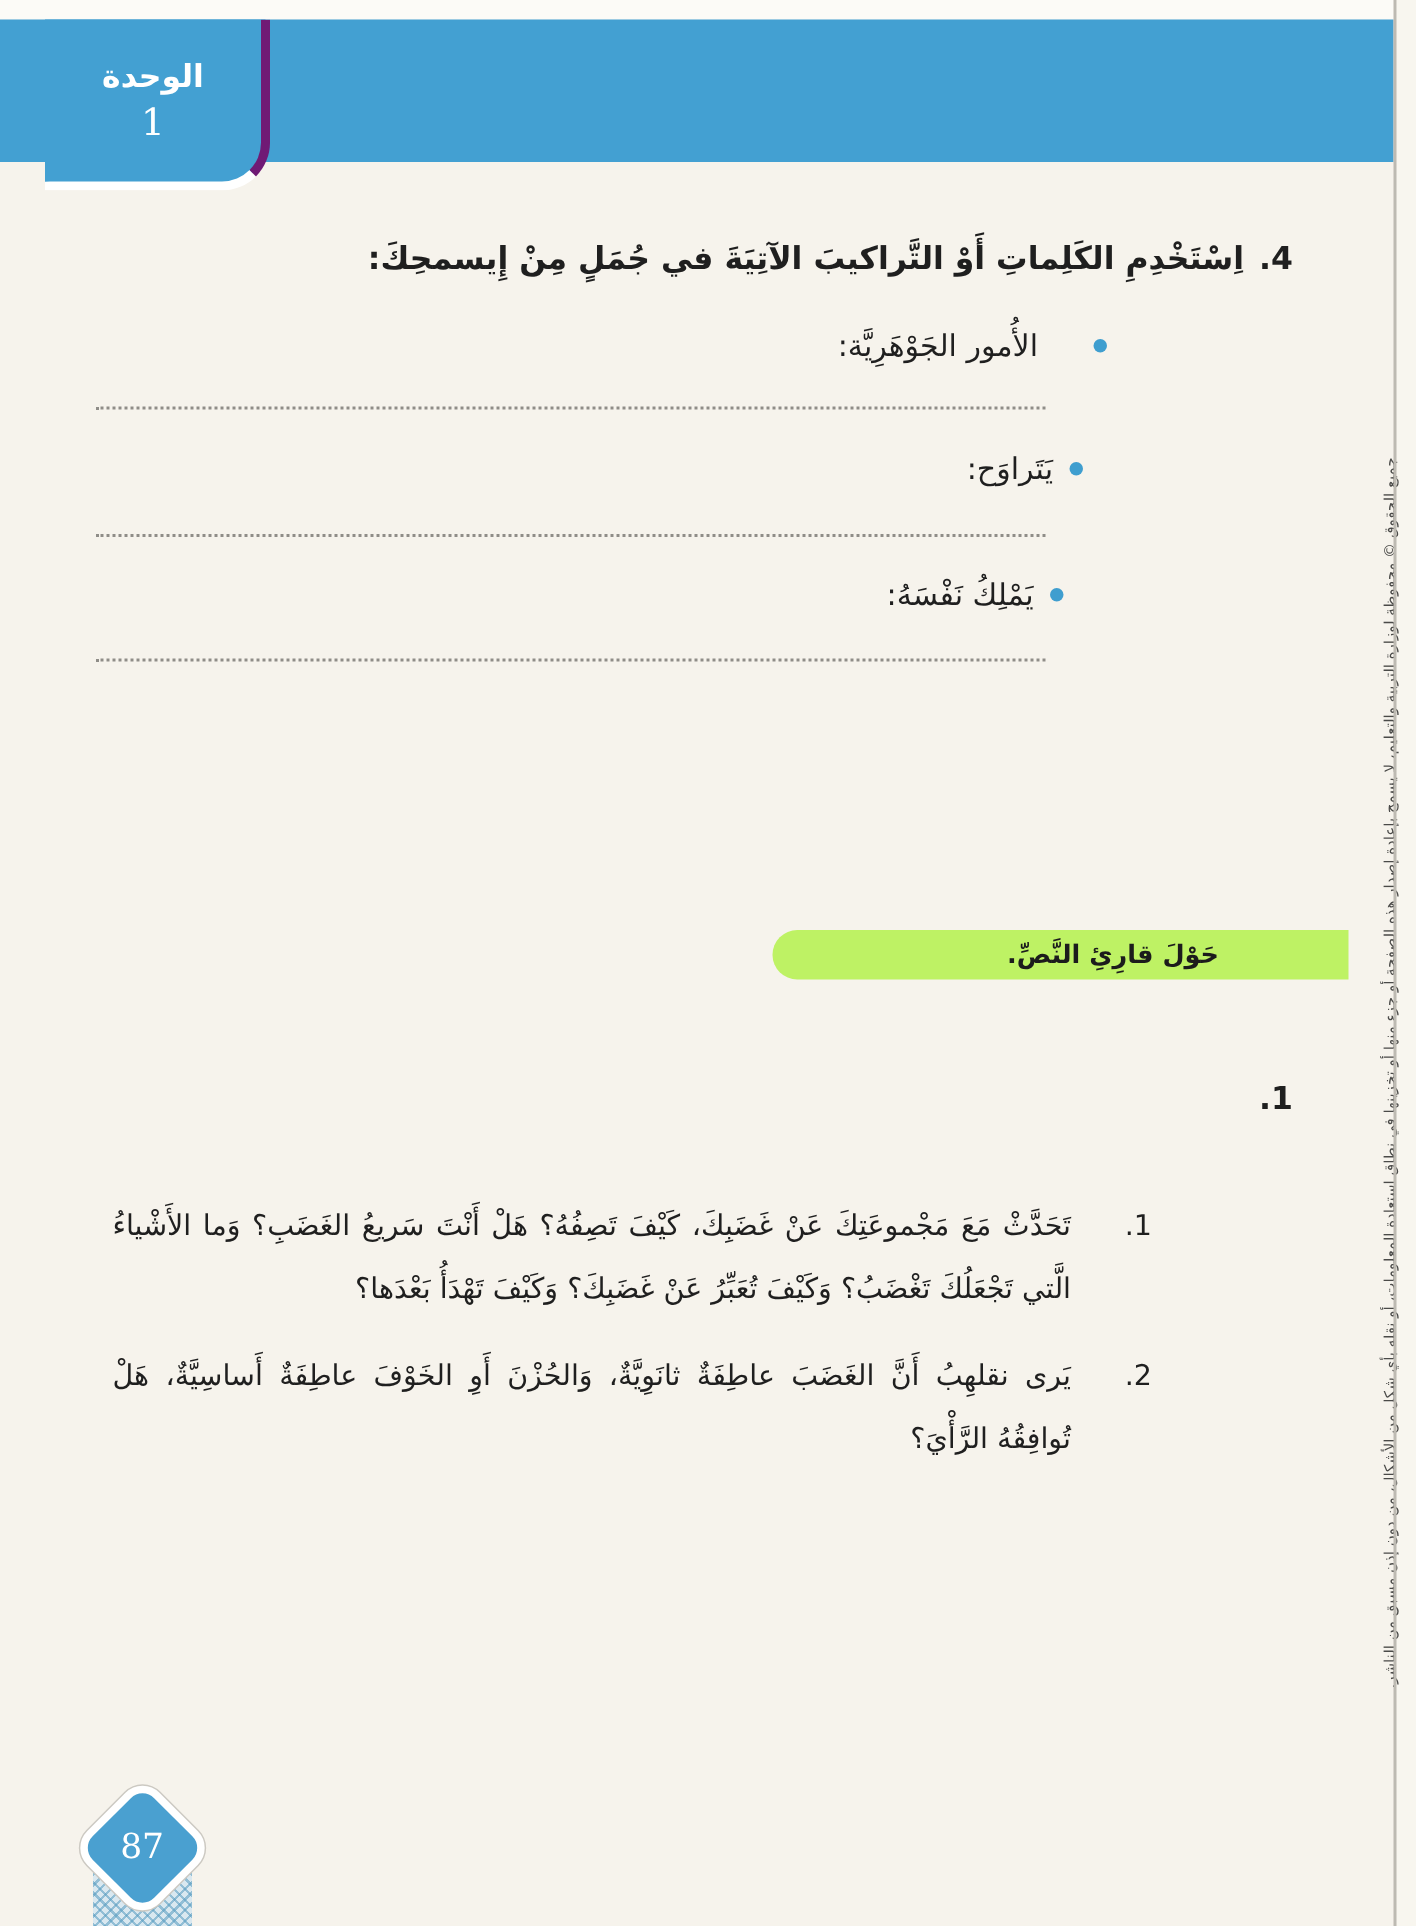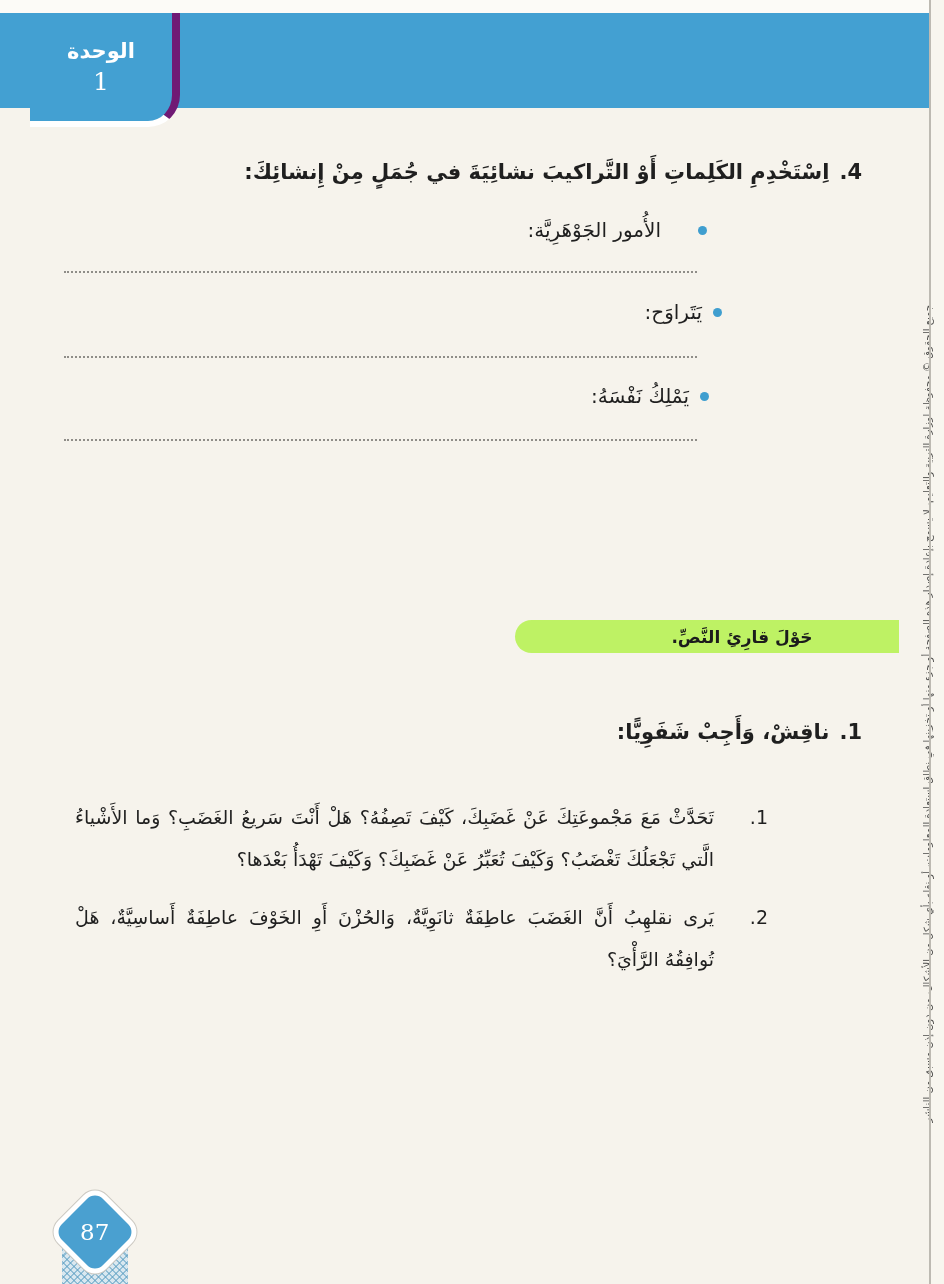--- a/index.html
+++ b/index.html
@@ -9,39 +9,39 @@
     font-family:"DejaVu Sans",sans-serif;
     color:#1f1f1f;
   }
   
   .top-white{position:absolute;top:0;left:0;width:944px;height:13px;background:#fcfbf7;}
   
   .top-band{position:absolute;top:13px;left:0;width:929px;height:95px;background:#43a0d2;}
   
   .unit-badge{
     position:absolute;top:13px;left:30px;width:150px;height:114px;box-sizing:border-box;
-    background:#43a0d2;border-right:8px solid #701a75;border-bottom:6px solid #fff;
+    background:#43a0d2;border-right:6px solid #701a75;border-bottom:6px solid #fff;
     border-bottom-right-radius:32px;z-index:2;color:#fff;text-align:center;
   }
   .unit-badge .ub-label{margin-top:26px;font-size:21px;font-weight:bold;}
   .unit-badge .ub-num{margin-top:4px;font-size:25px;font-family:"DejaVu Serif",serif;}
   
   .edge-line{position:absolute;top:0;left:929px;width:2px;height:1284px;background:#bdbab2;z-index:4;}
   .edge-margin{position:absolute;top:0;left:931px;right:0;bottom:0;background:#f8f6ef;}
   
   .ex4-heading{
     position:absolute;top:150px;right:82px;direction:rtl;display:flex;gap:10px;
     font-size:21px;font-weight:bold;line-height:44px;white-space:nowrap;
   }
   
   .bullet-item{
     position:absolute;direction:rtl;display:flex;align-items:center;gap:11px;
     font-size:20px;line-height:44px;white-space:nowrap;
   }
-  .bullet-item.b1{top:208px;right:237px;gap:37px;}
+  .bullet-item.b1{top:208px;right:206px;gap:37px;}
   .bullet-item.b2{top:290px;right:222px;justify-content:space-between;}
   .bullet-item.b3{top:374px;right:235px;}
   .bullet-dot{width:9px;height:9px;border-radius:50%;background:#3f9ecf;flex:none;}
   
   .dotline{position:absolute;left:64px;width:633px;height:0;border-bottom:2px dotted #8f8d88;}
   .dotline.d1{top:271px;}
   .dotline.d2{top:356px;}
   .dotline.d3{top:439px;}
   
   .section-pill{
@@ -98,21 +98,21 @@
 <div class="unit-badge">
   <div class="ub-label">الوحدة</div>
   <div class="ub-num">1</div>
 </div>
 
 <div class="edge-margin"></div>
 <div class="edge-line"></div>
 
 <div class="ex4-heading">
   <span class="exnum">4.</span>
-  <span>اِسْتَخْدِمِ الكَلِماتِ أَوْ التَّراكيبَ نشائِيَةَ في جُمَلٍ مِنْ إِنشائِكَ:</span>
+  <span>اِسْتَخْدِمِ الكَلِماتِ أَوْ التَّراكيبَ الآتِيَةَ في جُمَلٍ مِنْ إِيسمحِكَ:</span>
 </div>
 
 <div class="bullet-item b1">
   <span class="bullet-dot"></span>
   <span>الأُمور الجَوْهَرِيَّة:</span>
 </div>
 <div class="dotline d1"></div>
 
 <div class="bullet-item b2">
   <span class="bullet-dot"></span>
@@ -125,21 +125,20 @@
   <span>يَمْلِكُ نَفْسَهُ:</span>
 </div>
 <div class="dotline d3"></div>
 
 <div class="section-pill">
   <span class="sp-txt">حَوْلَ قارِئِ النَّصِّ.</span>
 </div>
 
 <div class="disc-heading">
   <span>1.</span>
-  <span>ناقِشْ، وَأَجِبْ شَفَوِيًّا:</span>
 </div>
 
 <div class="question q1">
   <span class="qnum">1.</span>
   <span class="qtext">تَحَدَّثْ مَعَ مَجْموعَتِكَ عَنْ غَضَبِكَ، كَيْفَ تَصِفُهُ؟ هَلْ أَنْتَ سَريعُ الغَضَبِ؟ وَما الأَشْياءُ الَّتي تَجْعَلُكَ تَغْضَبُ؟ وَكَيْفَ تُعَبِّرُ عَنْ غَضَبِكَ؟ وَكَيْفَ تَهْدَأُ بَعْدَها؟</span>
 </div>
 
 <div class="question q2">
   <span class="qnum">2.</span>
   <span class="qtext"><span>يَرى نقلهِبُ أَنَّ </span><span class="qbold">الغَضَبَ عاطِفَةٌ</span><span> ثانَوِيَّةٌ، وَالحُزْنَ أَوِ الخَوْفَ عاطِفَةٌ أَساسِيَّةٌ، هَلْ تُوافِقُهُ الرَّأْيَ؟</span></span>

